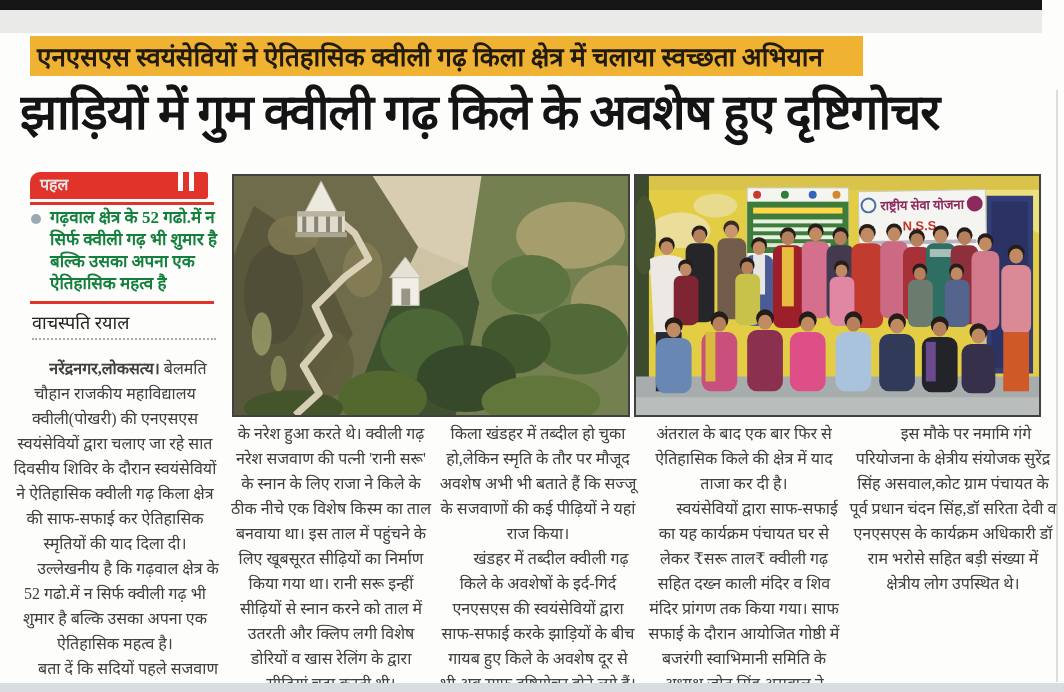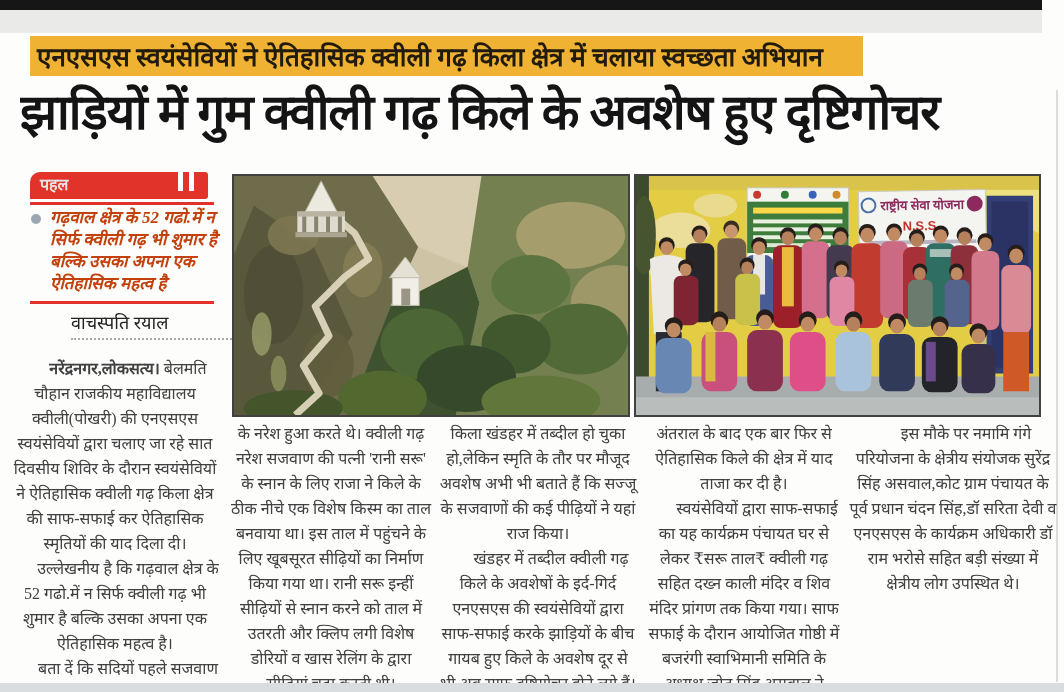--- a/index.html
+++ b/index.html
@@ -20,23 +20,23 @@
   
   .edgeline{left:1056px;top:90px;width:2px;height:592px;background:#dcdcda;}
   
   .redstrip{left:30px;top:172px;width:178px;height:27px;background:#e2332a;border-radius:10px 3px 3px 0;}
   .redstrip .lbl{position:absolute;left:10px;top:1px;color:#e5e5e5;font-weight:bold;font-size:16px;}
   .slot{position:absolute;left:148px;top:0;width:16px;height:19px;background:#ffffff;}
   .slotbar{position:absolute;left:153px;top:0;width:6px;height:19px;background:#e2332a;}
   .redline1{left:30px;top:202px;width:184px;height:3px;background:#e2332a;}
   .redline2{left:30px;top:301px;width:184px;height:3px;background:#e2332a;}
   .bullet{left:31px;top:214px;width:10px;height:10px;border-radius:50%;background:#9aa8b2;}
-  .bullettext{left:50px;top:207px;width:168px;font-size:17px;line-height:22px;font-weight:bold;color:#c2410c;font-style:italic;}
+  .bullettext{left:50px;top:207px;width:168px;font-size:17px;line-height:22px;font-weight:bold;color:#15803d;}
   .author{left:32px;top:310px;width:184px;font-size:18px;color:#222222;padding-bottom:4px;
-          border-bottom:2px dotted #a9a9a9;margin-left:39px;}
+          border-bottom:2px dotted #a9a9a9;}
   
   .photo{box-sizing:border-box;border:2px solid #414141;background:#cfc3a6;}
   .photo1{left:232px;top:174px;width:398px;height:243px;}
   .photo2{left:634px;top:174px;width:407px;height:243px;}
   .photo svg{display:block;width:100%;height:100%;}
   
   .col{position:absolute;top:421px;font-size:16px;line-height:25px;color:#404040;text-align:center;}
   .col1{left:8px;top:356px;width:214px;}
   .col2{left:230px;width:202px;}
   .col3{left:439px;width:198px;}

